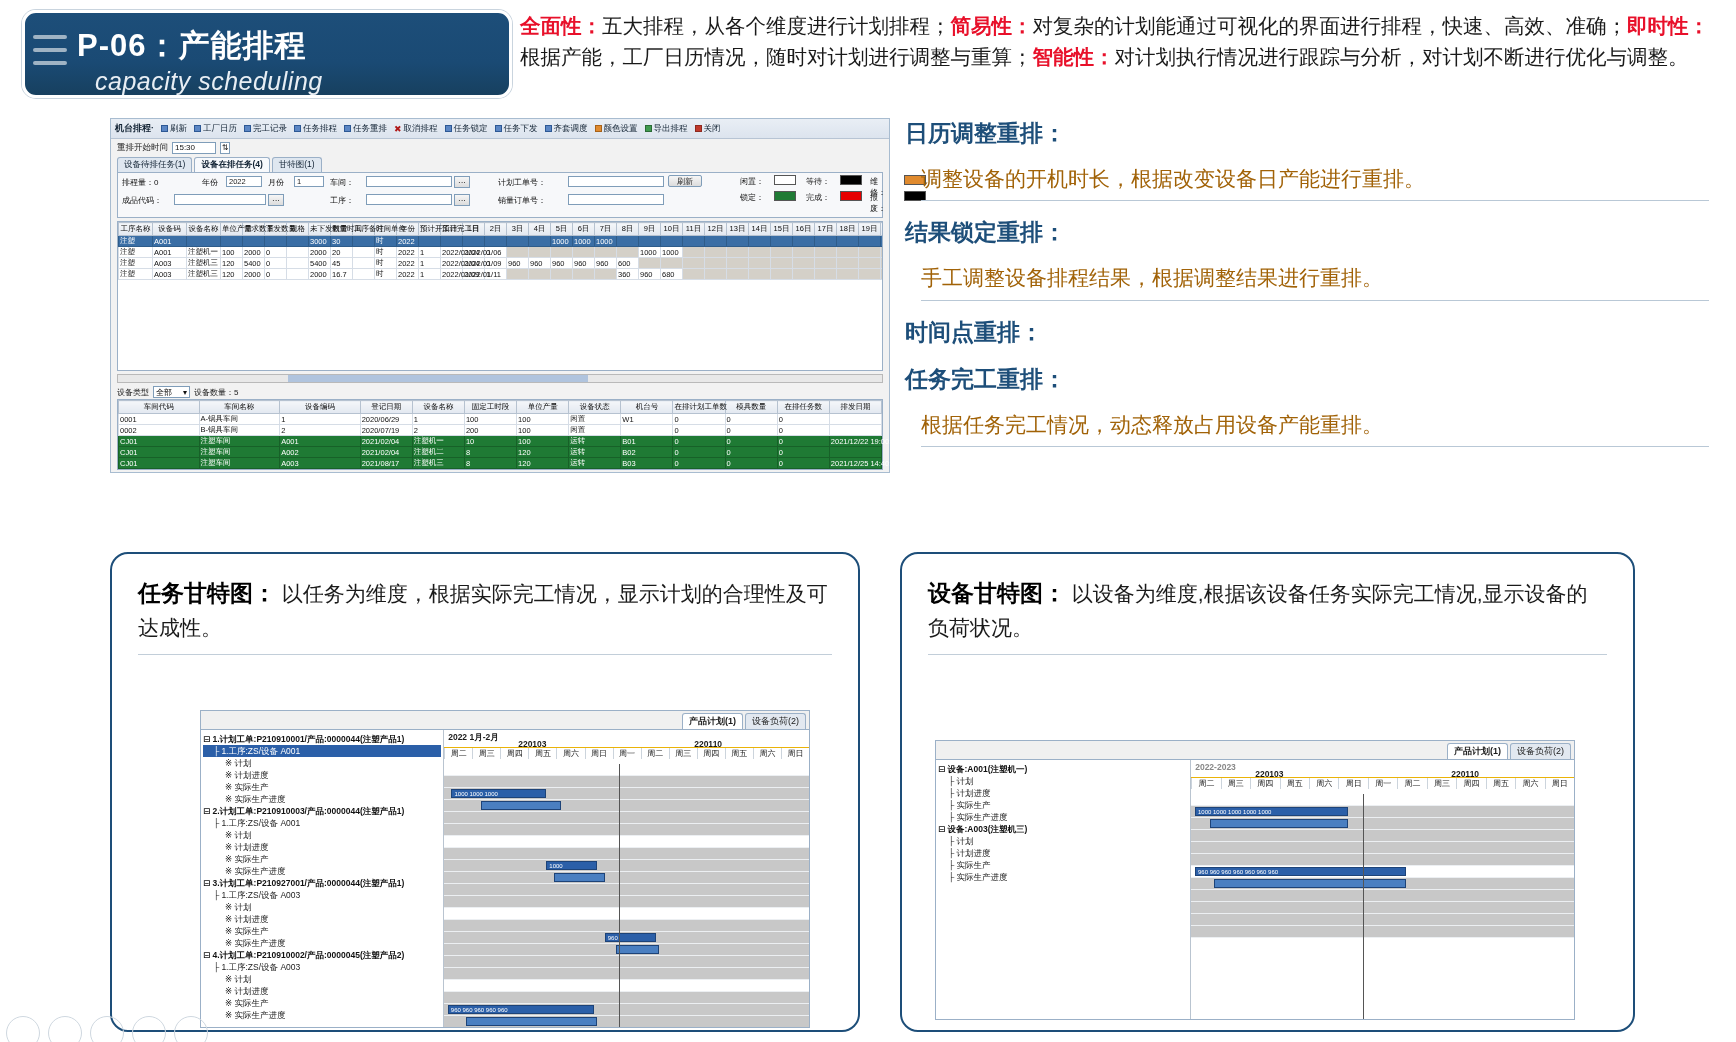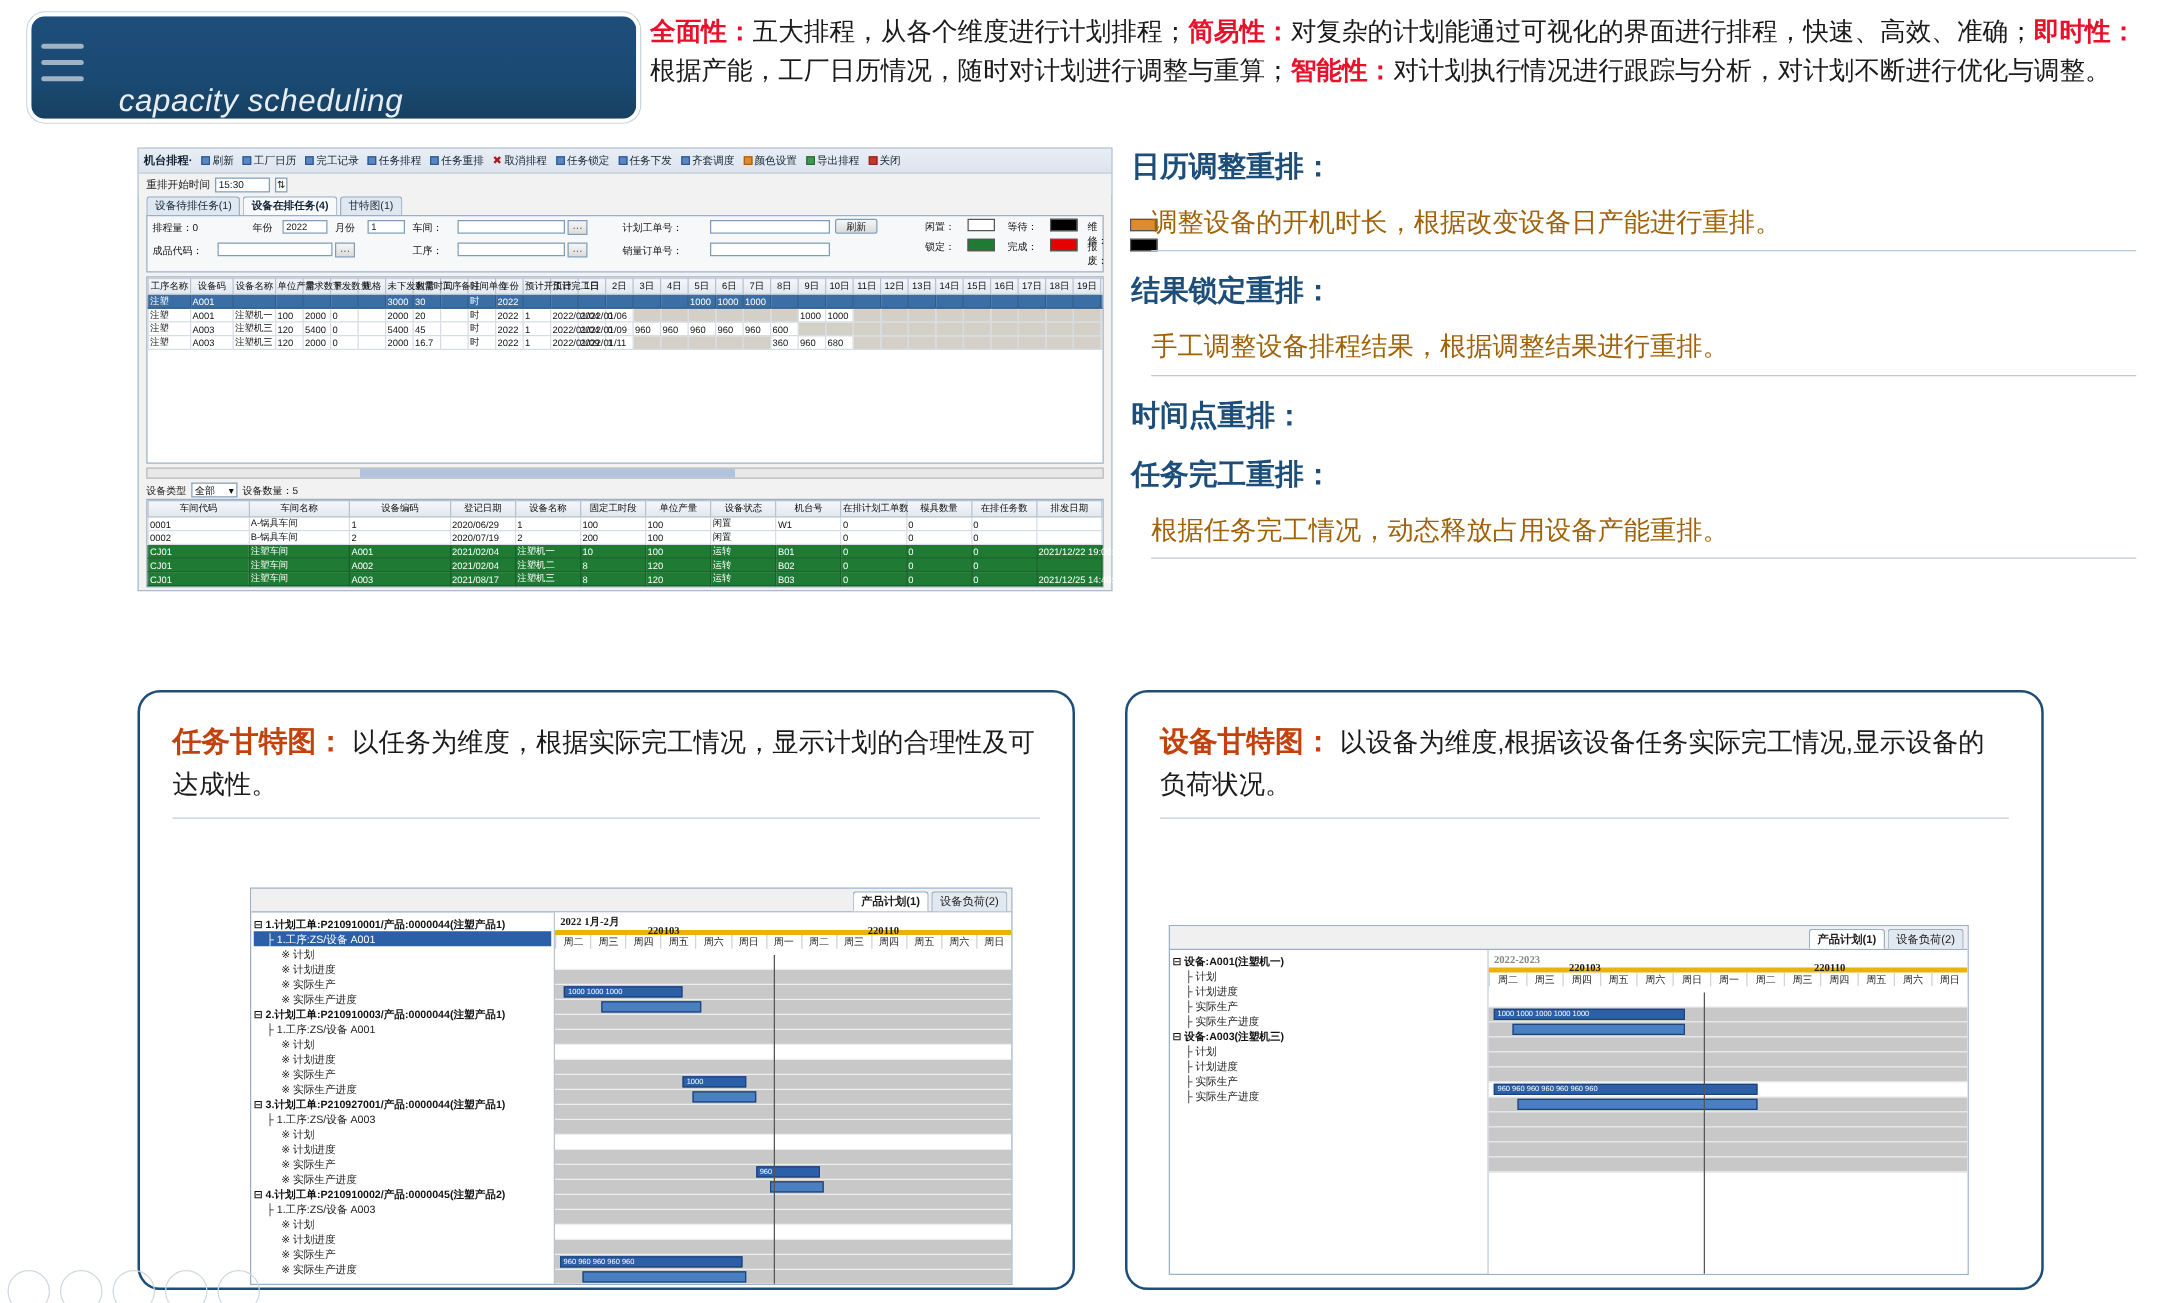--- a/index.html
+++ b/index.html
@@ -111,34 +111,34 @@
   .feat h3 { margin:0 0 6px 0; font-size:23px; color:#1d4e79; font-weight:bold; }
   .feat p { margin:16px; font-size:21px; color:#a16207; padding-bottom:8px; border-bottom:1.5px solid #b9c8d6; line-height:1.3; }
 
   
   .card {
     position:absolute; border:2px solid #1d4e79; border-radius:18px; background:#fff;
   }
   .card-left { left:110px; top:552px; width:750px; height:480px; }
   .card-right { left:900px; top:552px; width:735px; height:480px; }
   .card .card-text { padding:22px 26px 0 26px; font-size:21px; line-height:1.55; }
-  .card .card-text b { color:#c2410c; font-size:23px; }
+  .card .card-text b { color:#000000; font-size:23px; }
   .card .divider { margin:10px 26px 0 26px; border-top:1.5px solid #c2ced9; }
 
   
   .gantt { position:absolute; background:#fff; border:1px solid #9bb0c7; overflow:hidden; }
   .gantt-left { left:200px; top:710px; width:610px; height:318px; }
   .gantt-right { left:935px; top:740px; width:640px; height:280px; }
   .gt-tabs { display:flex; gap:2px; padding:2px 3px 0 3px; font-size:9px; background:#f0f0f0;justify-content:flex-end; }
   .gt-tab { border:1px solid #9bb0c7; border-bottom:none; background:#e2e8f0; padding:1px 6px; border-radius:3px 3px 0 0;}
   .gt-tab.active{ background:#fff; font-weight:bold;}
   .gt-body { display:flex; height:calc(100% - 16px); border-top:1px solid #9bb0c7;}
   .gt-tree { width:40%; border-right:1px solid #b9c4d0; font-size:8.5px; padding:3px 2px; overflow:hidden;}
   .gt-chart { flex:1; position:relative; background:#fff; }
-  .gt-hdr { height:18px; border-bottom:4px solid #eab308; position:relative; font-size:8.5px;font-family:Liberation Serif, serif;}
+  .gt-hdr { height:18px; border-bottom:1px solid #eab308; position:relative; font-size:8.5px;}
   .gt-hdr .wk { position:absolute; top:2px; font-weight:bold; }
   .gt-hdr .days { position:absolute; top:18px; left:0; right:0; display:flex; font-size:8px;}
   .gt-hdr .days span{ flex:1; text-align:center; border-left:1px solid #ccd4dc;}
   .gt-rows { position:absolute; top:34px; left:0; right:0; bottom:0; }
   .gt-row { height:12px; border-bottom:1px solid #eceff2; background:#c8c8c8; }
   .gt-row.wht { background:#ffffff; }
   .bar { position:absolute; height:9px; background:#2b5fa8; border:1px solid #1d4378; }
   .bar.light { background:#4a7fc1; }
   .bar .lbl { font-size:6px; color:#fff; padding-left:2px; line-height:9px;}
   .vline { position:absolute; top:0; bottom:0; width:1px; background:#555; }
@@ -154,20 +154,21 @@
 </head>
 <body>
 
 <div class="header">
   <div class="title-badge">
     <div class="badge-lines">
         <i></i>
         <i></i>
         <i></i>
       </div>
+    <div class="cn">P-06：产能排程</div>
     <div class="en">capacity scheduling</div>
   </div>
   <div class="header-desc" id="header-desc"><span class="hl-red">全面性：</span><span>五大排程，从各个维度进行计划排程；</span><span class="hl-red">简易性：</span><span>对复杂的计划能通过可视化的界面进行排程，快速、高效、准确；</span><span class="hl-red">即时性：</span><span>根据产能，工厂日历情况，随时对计划进行调整与重算；</span><span class="hl-red">智能性：</span><span>对计划执行情况进行跟踪与分析，对计划不断进行优化与调整。</span></div>
 </div>
 
 <div class="screen-panel">
 
   <div class="win-toolbar">
     <span class="wt-title">机台排程·</span>
     <span class="wt-item">

